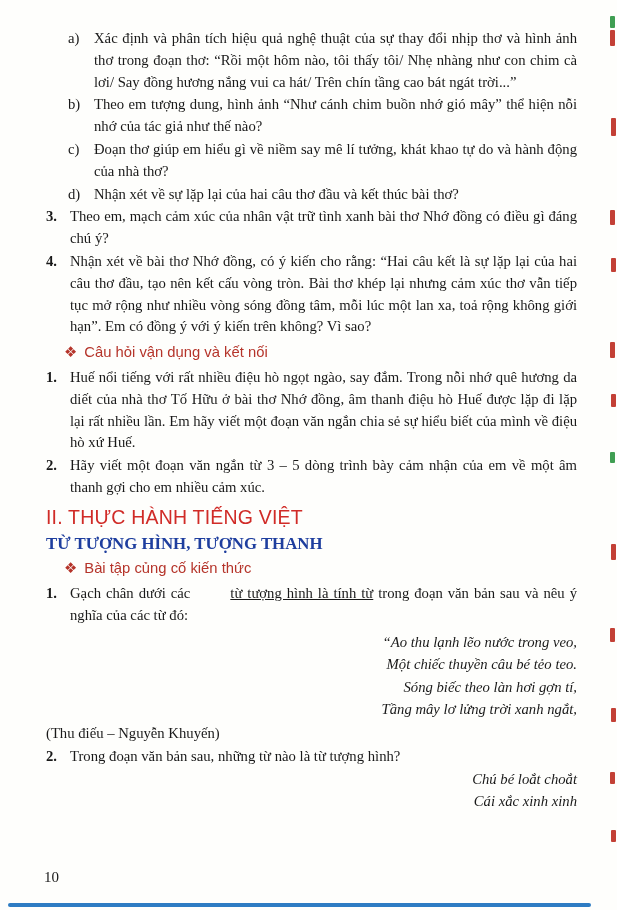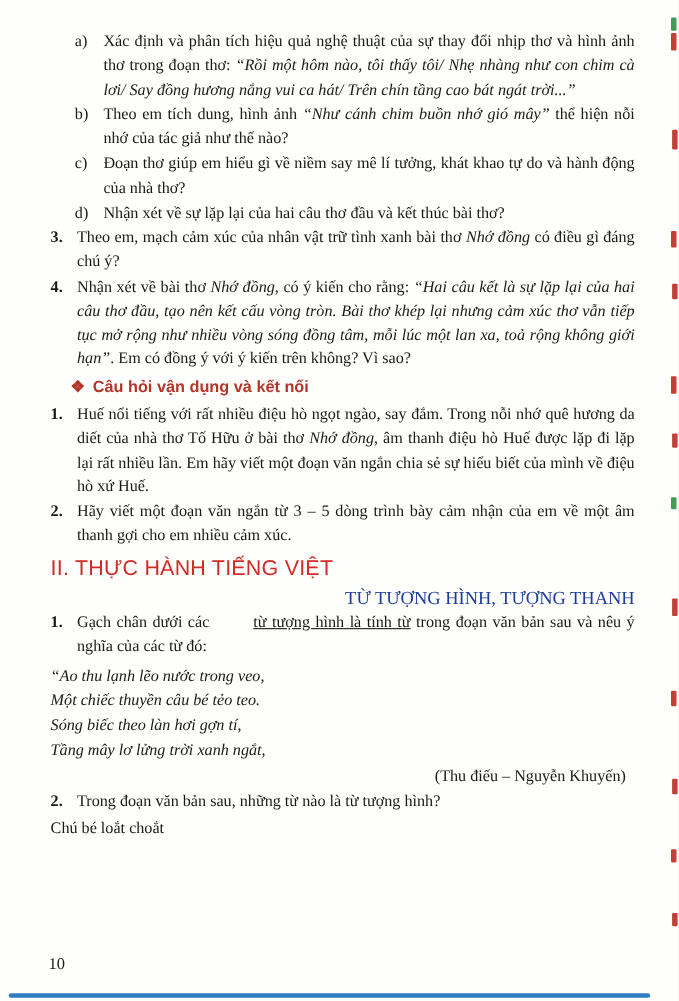--- a/index.html
+++ b/index.html
@@ -16,58 +16,59 @@
     padding:28px 40px 0 46px;
     font-size:14.7px;
     line-height:21.8px;
   }
   .item{display:flex;text-align:justify;margin:0 0 1px 0;}
   .item .lbl{flex:0 0 24px;}
   .item .txt{flex:1;}
   .sub{margin-left:22px;}
   .sub .lbl{flex:0 0 26px;}
   .num .lbl{font-weight:bold;}
-  .seg-italic{font-style:italic;}
+  .seg-italic{}
   .seg-underline{text-decoration:underline;margin-left:35px;}
   .ex-heading{
     font-family:"Liberation Sans", sans-serif;
-    font-weight:bold;
+    font-weight:normal;
     color:var(--exercise-red,#b5342a);
     margin:4px 0 3px 18px;
     font-size:14.8px;
   }
   .ex-heading .diamond{margin-right:7px;}
   .section-heading{
     font-family:"Liberation Sans", sans-serif;
     font-weight:normal;
     color:var(--section-red,#d02b27);
     font-size:19.5px;
     margin:8px 0 4px 0;
     letter-spacing:.2px;
   }
   .section-subheading{
-    text-align:right;
-    font-weight:normal;
+    text-align:left;
+    font-weight:bold;
     color:var(--subheading-blue,#1e3e9e);
     font-size:16.8px;
     margin:4px 0 2px 0;
   }
   .poem{
-    text-align:left;
+    text-align:right;
     font-style:italic;
     line-height:22.5px;
     margin:4px 0 2px 0;
   }
   .attribution{
-    text-align:right;
+    text-align:left;
     padding-right:8px;
     margin:2px 0 1px 0;
   }
   .centered-lines{
-    text-align:left;
+    text-align:right;
+    font-style:italic;
     line-height:22px;
   }
   .page-number{
     position:absolute;
     left:44px;
     bottom:24px;
     font-size:15px;
     margin-top:39px;
   }
   .scan-mark{position:absolute;width:5px;border-radius:1px;}
@@ -85,21 +86,21 @@
 
 <div class="page">
   <div class="content">
 
     <div class="item sub">
       <span class="lbl">a)</span>
       <span class="txt"><span>Xác định và phân tích hiệu quả nghệ thuật của sự thay đổi nhịp thơ và hình ảnh thơ trong đoạn thơ: </span><span class="seg-italic">“Rồi một hôm nào, tôi thấy tôi/ Nhẹ nhàng như con chim cà lơi/ Say đồng hương nắng vui ca hát/ Trên chín tầng cao bát ngát trời...”</span></span>
     </div>
     <div class="item sub">
       <span class="lbl">b)</span>
-      <span class="txt"><span>Theo em tích dung, hình ảnh </span><span class="seg-italic">“Như cánh chim buồn nhớ gió mây”</span><span> thể hiện nỗi nhớ của tác giả như thế nào?</span></span>
+      <span class="txt"><span>Theo em tượng dung, hình ảnh </span><span class="seg-italic">“Như cánh chim buồn nhớ gió mây”</span><span> thể hiện nỗi nhớ của tác giả như thế nào?</span></span>
     </div>
     <div class="item sub">
       <span class="lbl">c)</span>
       <span class="txt"><span>Đoạn thơ giúp em hiểu gì về niềm say mê lí tưởng, khát khao tự do và hành động của nhà thơ?</span></span>
     </div>
     <div class="item sub">
       <span class="lbl">d)</span>
       <span class="txt"><span>Nhận xét về sự lặp lại của hai câu thơ đầu và kết thúc bài thơ?</span></span>
     </div>
 
@@ -121,20 +122,23 @@
       <span class="txt"><span>Huế nổi tiếng với rất nhiều điệu hò ngọt ngào, say đắm. Trong nỗi nhớ quê hương da diết của nhà thơ Tố Hữu ở bài thơ </span><span class="seg-italic">Nhớ đồng</span><span>, âm thanh điệu hò Huế được lặp đi lặp lại rất nhiều lần. Em hãy viết một đoạn văn ngắn chia sẻ sự hiểu biết của mình về điệu hò xứ Huế.</span></span>
     </div>
     <div class="item num">
       <span class="lbl">2.</span>
       <span class="txt"><span>Hãy viết một đoạn văn ngắn từ 3 – 5 dòng trình bày cảm nhận của em về một âm thanh gợi cho em nhiều cảm xúc.</span></span>
     </div>
 
     <div class="section-heading">II. THỰC HÀNH TIẾNG VIỆT</div>
     <div class="section-subheading">TỪ TƯỢNG HÌNH, TƯỢNG THANH</div>
 
+    <div class="ex-heading">
+      <span class="diamond">❖</span><span>Bài tập củng cố kiến thức</span>
+    </div>
 
     <div class="item num">
       <span class="lbl">1.</span>
       <span class="txt"><span>Gạch chân dưới các </span><span class="seg-underline">từ tượng hình là tính từ</span><span> trong đoạn văn bản sau và nêu ý nghĩa của các từ đó:</span></span>
     </div>
 
     <div class="poem">
       <div>“Ao thu lạnh lẽo nước trong veo,</div>
       <div>Một chiếc thuyền câu bé tẻo teo.</div>
       <div>Sóng biếc theo làn hơi gợn tí,</div>
@@ -142,20 +146,21 @@
     </div>
     <div class="attribution">(Thu điếu – Nguyễn Khuyến)</div>
 
     <div class="item num">
       <span class="lbl">2.</span>
       <span class="txt"><span>Trong đoạn văn bản sau, những từ nào là từ tượng hình?</span></span>
     </div>
 
     <div class="centered-lines">
       <div>Chú bé loắt choắt</div>
+      <div>Cái xắc xinh xinh</div>
     </div>
 
   </div>
 
   <div class="page-number">10</div>
 
   <div class="scan-mark green" style="right:2px;top:16px;height:12px;"></div>
   <div class="scan-mark red" style="right:2px;top:30px;height:16px;"></div>
   <div class="scan-mark red" style="right:1px;top:118px;height:18px;"></div>
   <div class="scan-mark red" style="right:2px;top:210px;height:15px;"></div>

